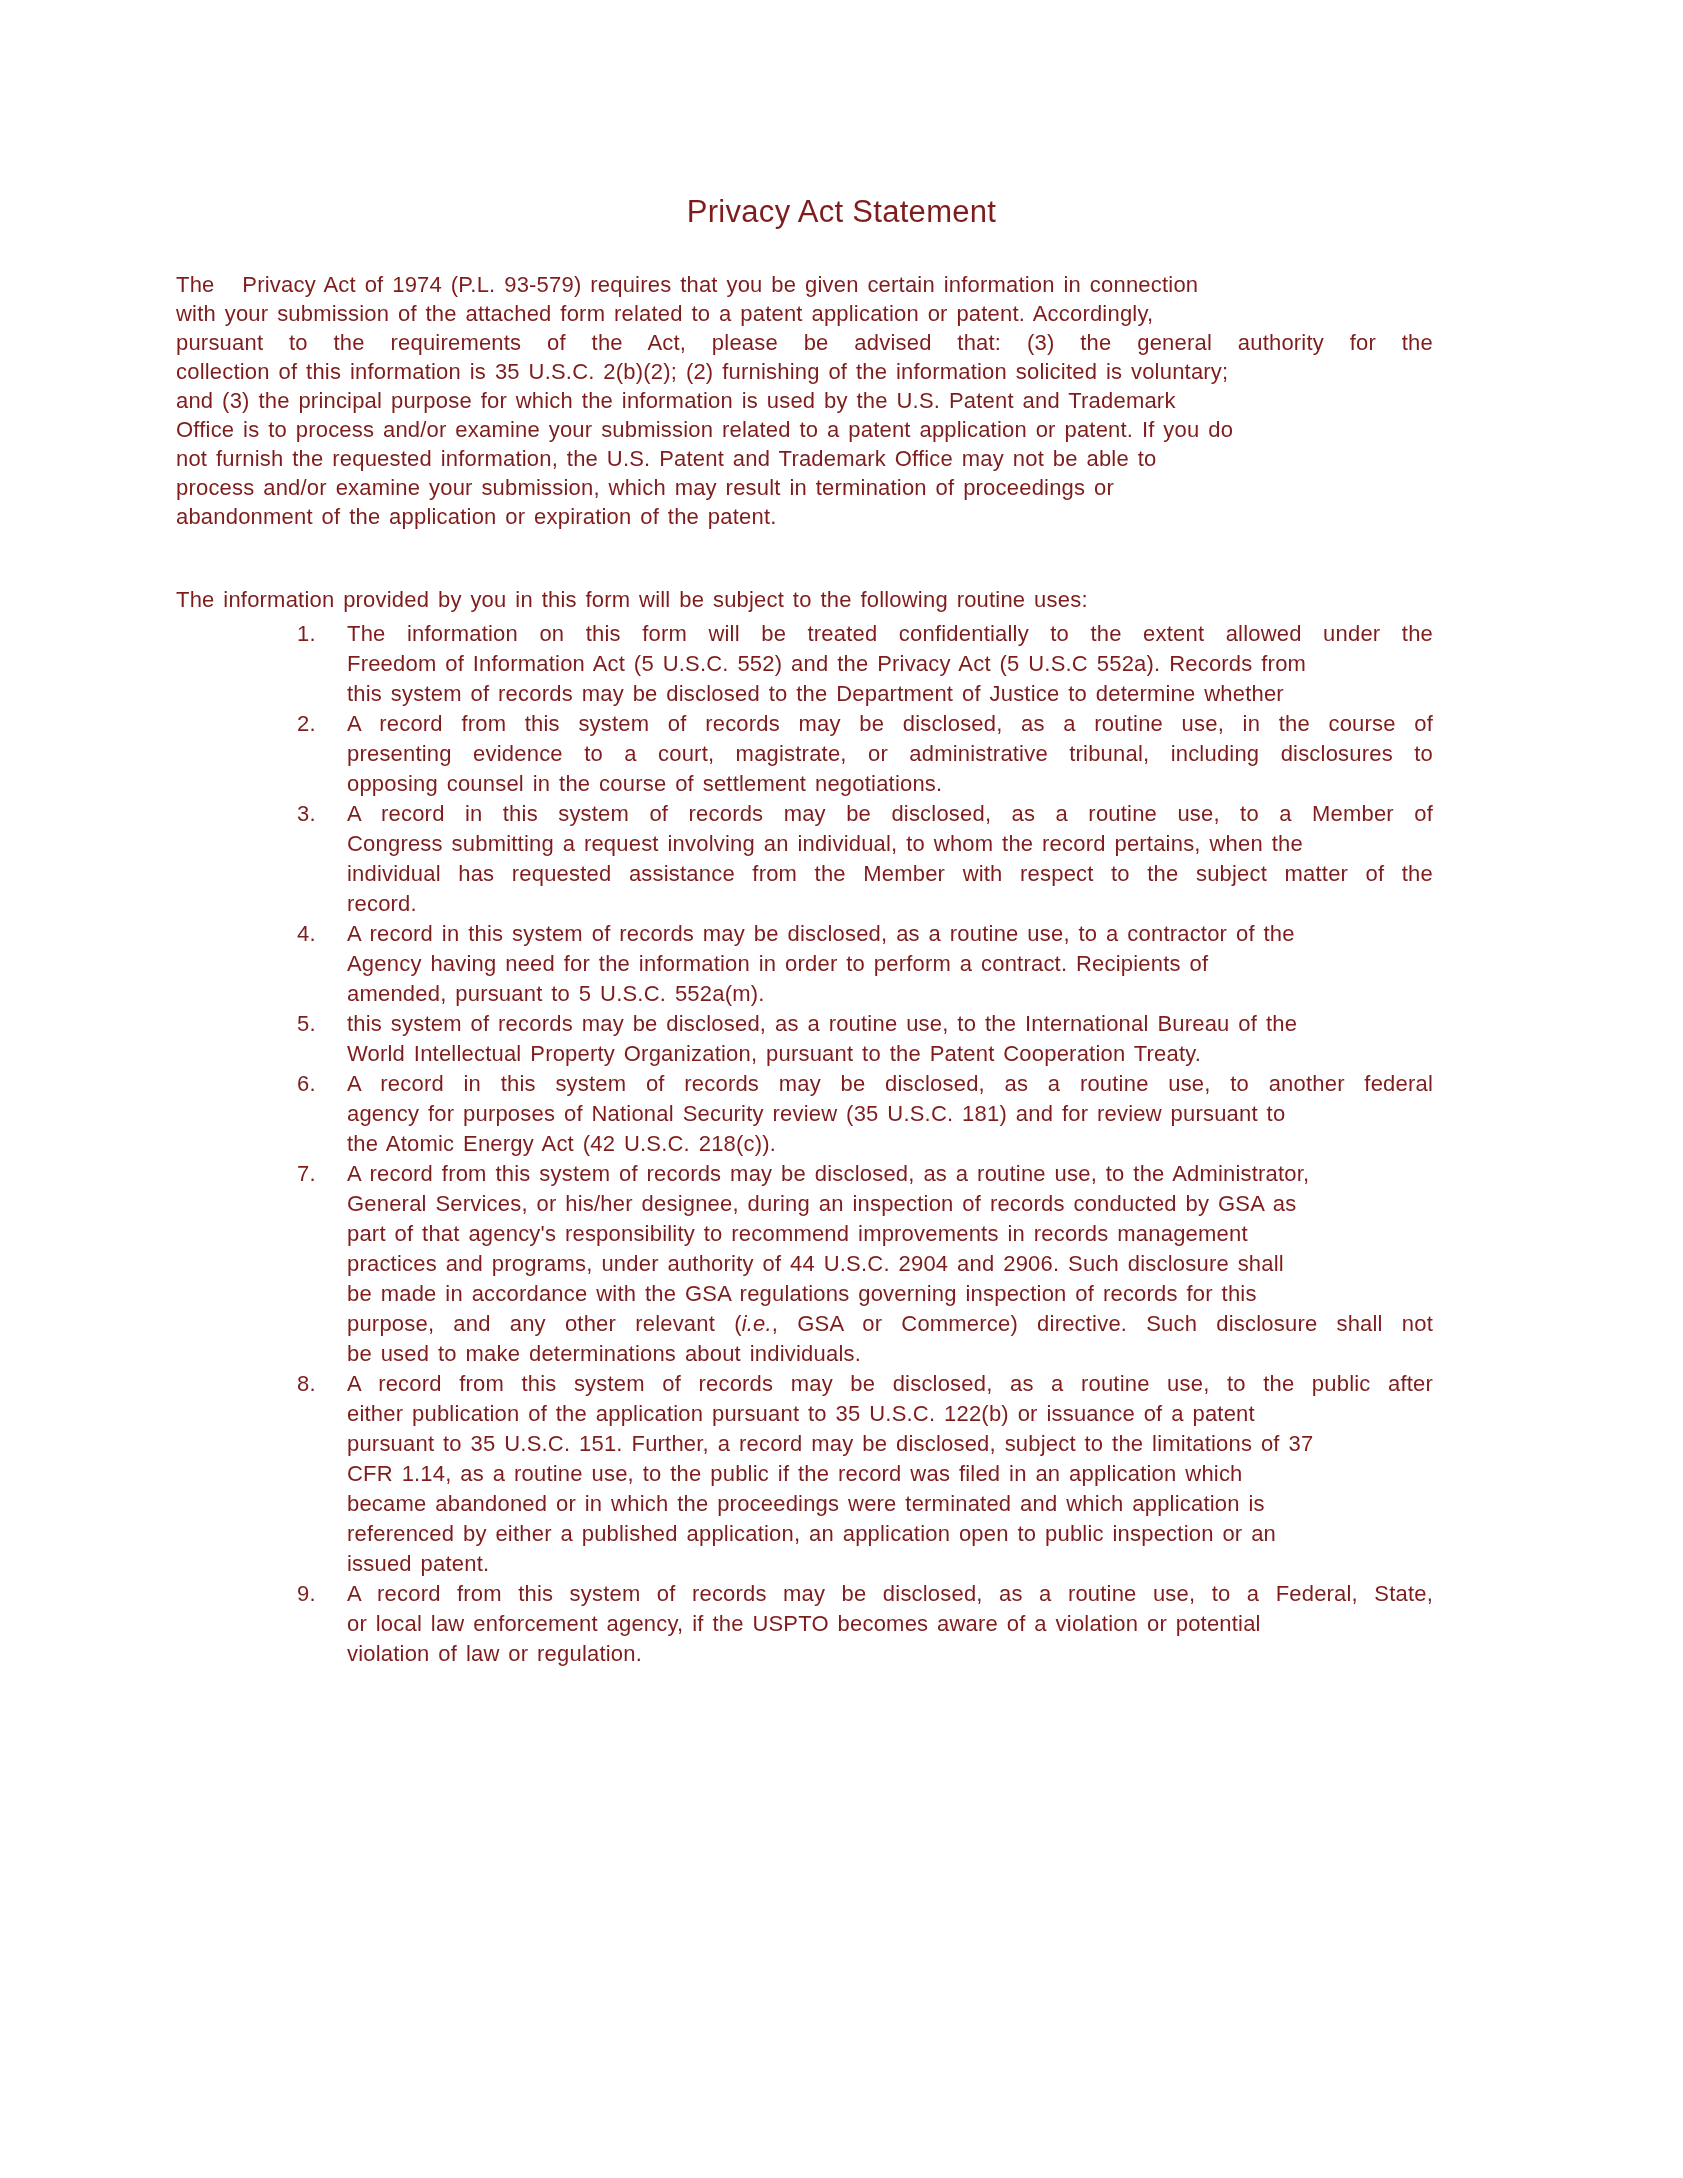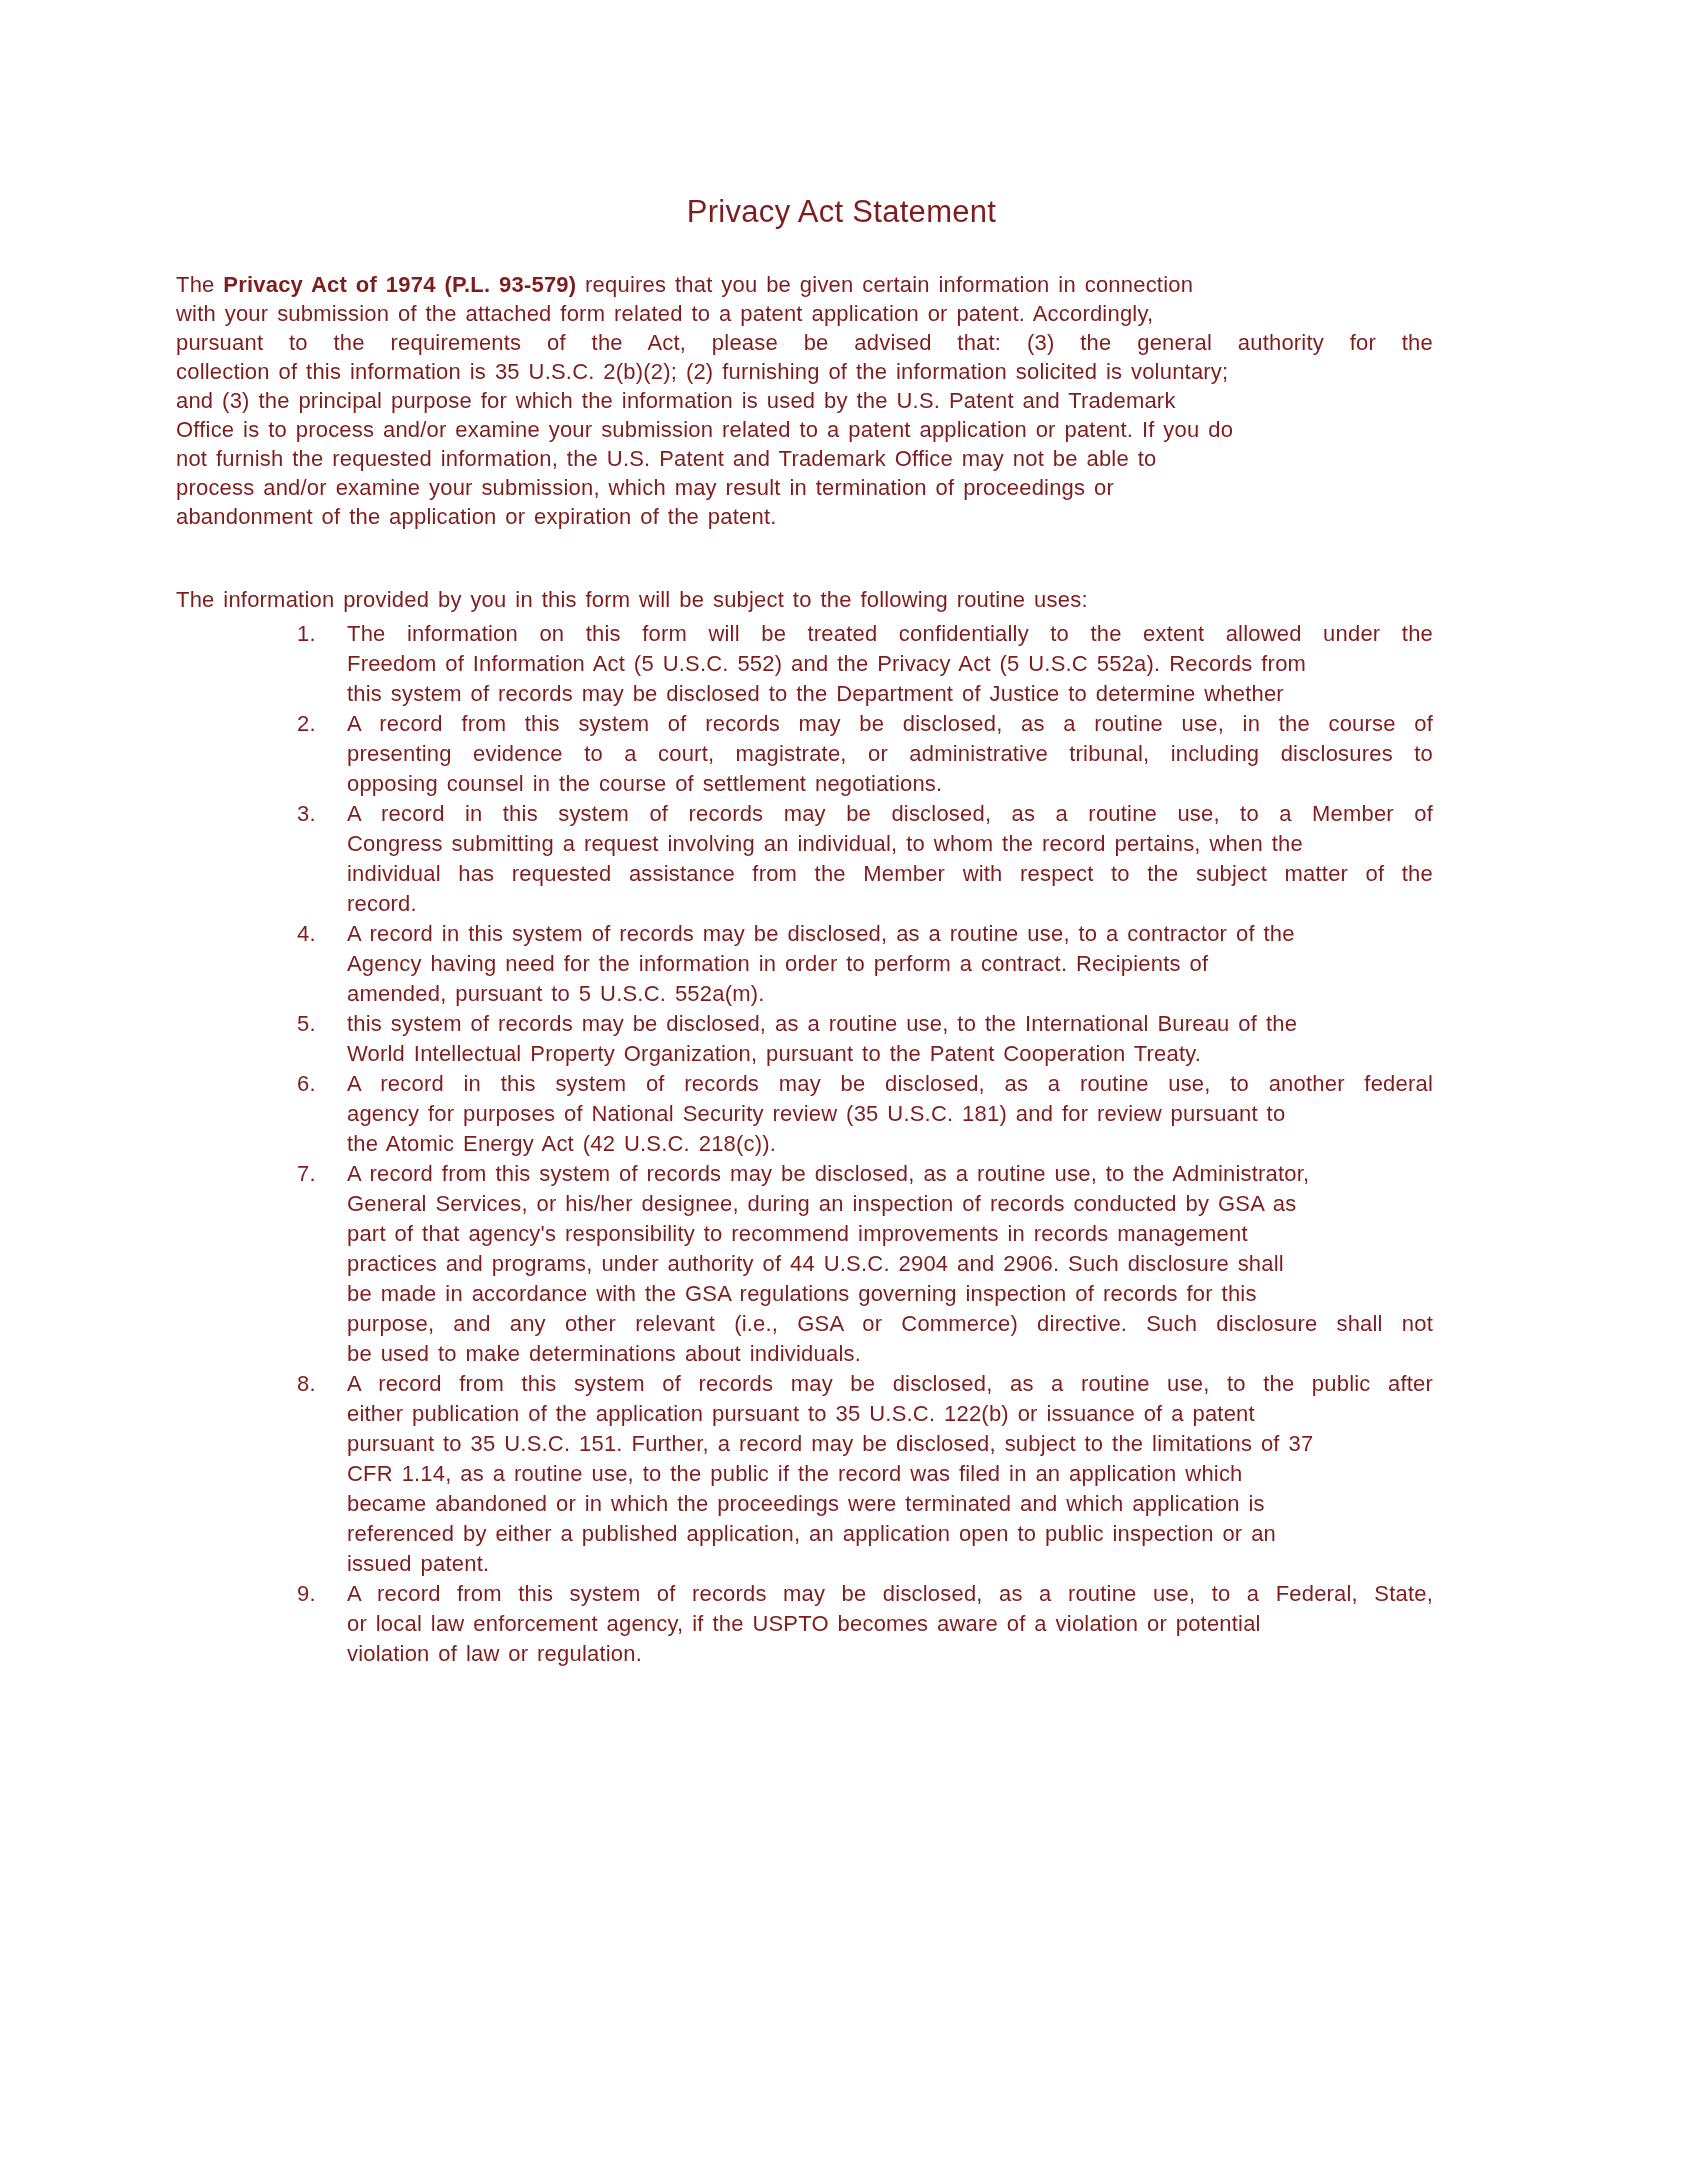--- a/index.html
+++ b/index.html
@@ -45,22 +45,22 @@
   }
   .use-item { position: relative; padding-left: 50px; }
   .use-num { position: absolute; left: 0; top: 0; }
   .line { white-space: nowrap; }
   .line.stretch {
     white-space: normal;
     text-align: justify;
     text-align-last: justify;
     text-justify: inter-word;
   }
-  .b { font-weight: bold; }
-  .i { }
+  .b { font-weight: normal; margin-left: 19px; }
+  .i { font-style: italic; }
 </style>
 </head>
 <body>
 
 <div class="page">
   <div class="doc-title">Privacy Act Statement</div>
 
   <div class="para intro">
       <div class="line"><span>The </span><span class="b">Privacy Act of 1974 (P.L. 93-579)</span><span> requires that you be given certain information in connection</span></div>
       <div class="line"><span>with your submission of the attached form related to a patent application or patent. Accordingly,</span></div>

